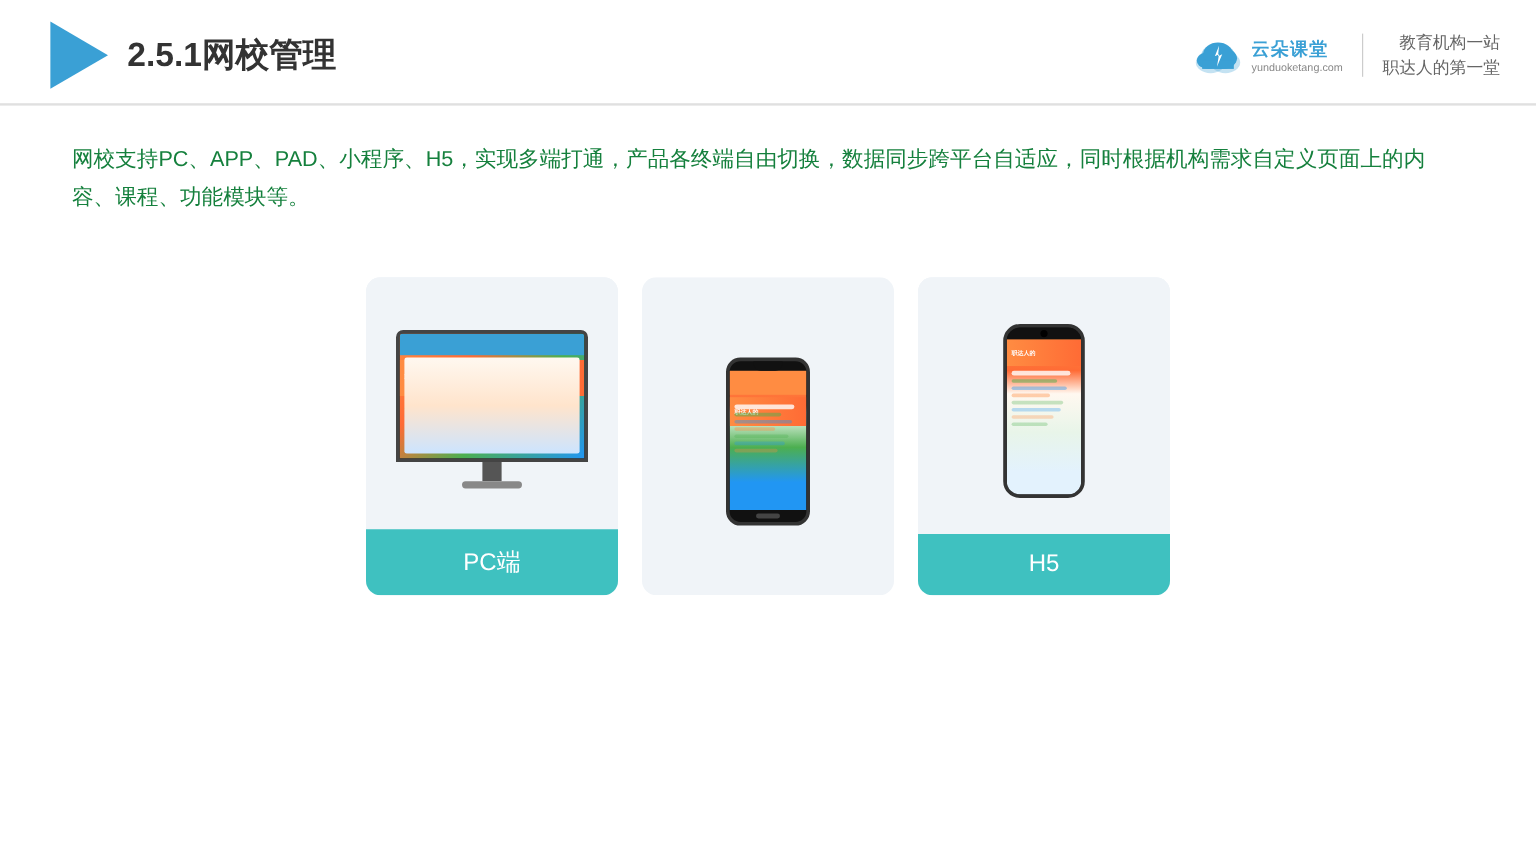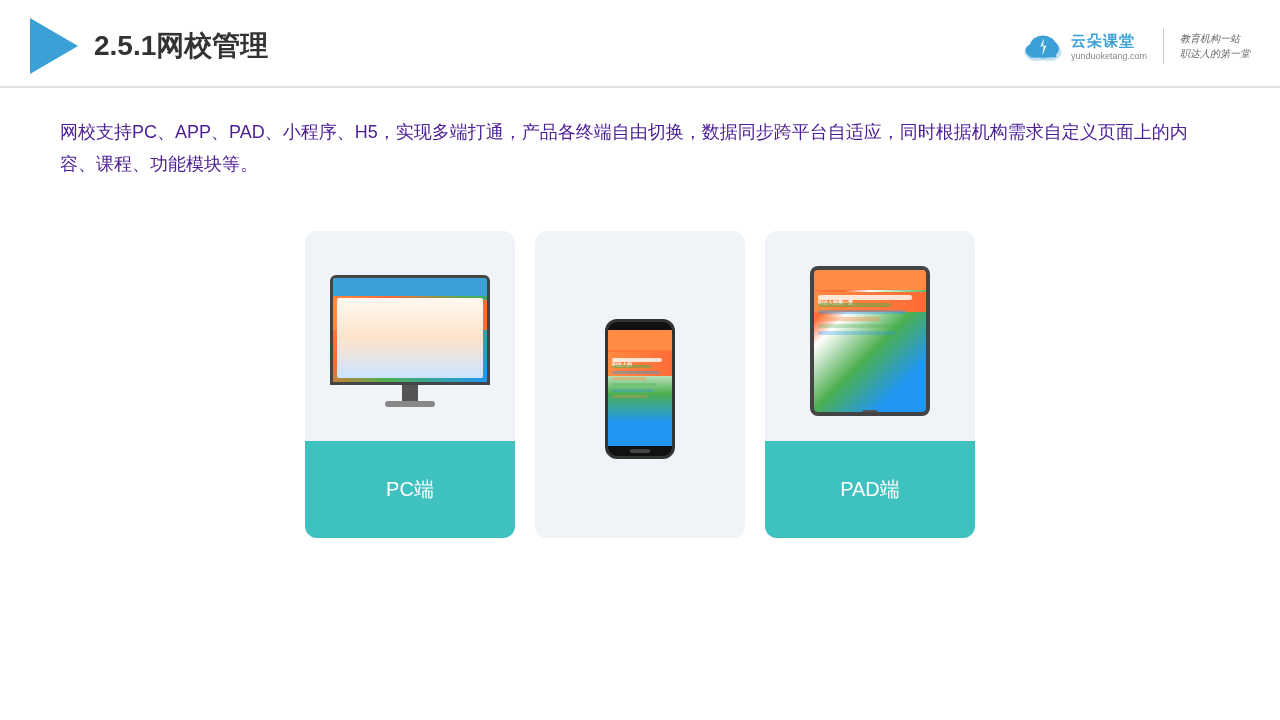--- a/index.html
+++ b/index.html
@@ -16,20 +16,21 @@
       display: flex;
       align-items: center;
       justify-content: space-between;
       padding: 18px 30px 12px 30px;
       border-bottom: 2px solid #e0e0e0;
     }
     .header-left {
       display: flex;
       align-items: center;
       gap: 16px;
+      margin-left: 12px;
     }
     .logo-triangle {
       width: 0;
       height: 0;
       border-top: 28px solid transparent;
       border-bottom: 28px solid transparent;
       border-left: 48px solid #3aa0d5;
     }
     .page-title {
       font-size: 28px;
@@ -65,32 +66,31 @@
       font-size: 9px;
       color: #888;
     }
     .divider-right {
       width: 1px;
       height: 36px;
       background: #ccc;
       margin: 0 8px;
     }
     .slogan {
-      font-size: 10px;
+      font-size: 14px;
       color: #666;
       line-height: 1.5;
-      text-align: left;
-      font-style: italic;
+      text-align: right;
     }
 
     
     .description {
       padding: 28px 60px 10px 60px;
       font-size: 18px;
-      color: #4c1d95;
+      color: #15803d;
       line-height: 1.8;
     }
 
     
     .cards-container {
       display: flex;
       justify-content: center;
       gap: 20px;
       padding: 30px 40px;
       margin-top: 10px;
@@ -113,21 +113,21 @@
       padding: 20px 10px 10px 10px;
       min-height: 210px;
       background: #f0f4f8;
     }
 
     .card-label {
       background: #3fc1c0;
       color: white;
       text-align: center;
       font-size: 20px;
-      padding: 35px 0;
+      padding: 14px 0;
       border-radius: 0 0 8px 8px;
       font-weight: 500;
     }
 
     
     .device-pc {
       display: flex;
       flex-direction: column;
       align-items: center;
       width: 170px;
@@ -404,37 +404,41 @@
             <div class="scl-line" style="width:80%;height:3px;background:rgba(76,175,80,0.3)"></div>
             <div class="scl-line" style="width:75%;height:3px;background:rgba(33,150,243,0.3)"></div>
             <div class="scl-line" style="width:65%;height:3px;background:rgba(255,140,66,0.3)"></div>
           </div>
         </div>
         <div class="phone-home"></div>
       </div>
     </div>
   </div>
 
+
+
   <div class="card">
     <div class="card-image-area">
-      <div class="device-tablet">
-        <div class="tablet-screen">
-          <div class="screen-banner" style="height:20px;">
-            <span class="banner-text">职达人的第一堂</span>
+      <div class="device-phone-modern">
+        <div class="phone-modern-top">
+          <div class="phone-punch-hole"></div>
+        </div>
+        <div class="phone-modern-screen">
+          <div class="screen-banner" style="height:22px;top:0;">
+            <span class="banner-text">职达人的</span>
           </div>
-          <div class="screen-content-lines" style="top:25px;">
-            <div class="scl-line" style="width:90%;height:5px;background:rgba(255,255,255,0.8)"></div>
-            <div class="scl-line" style="width:70%;height:4px;background:rgba(76,175,80,0.5)"></div>
-            <div class="scl-line" style="width:85%;height:4px;background:rgba(33,150,243,0.4)"></div>
-            <div class="scl-line" style="width:60%;height:4px;background:rgba(255,140,66,0.4)"></div>
-            <div class="scl-line" style="width:80%;height:4px;background:rgba(76,175,80,0.3)"></div>
-            <div class="scl-line" style="width:75%;height:4px;background:rgba(33,150,243,0.3)"></div>
+          <div class="screen-content-lines" style="top:26px;">
+            <div class="scl-line" style="width:90%;height:4px;background:rgba(255,255,255,0.8)"></div>
+            <div class="scl-line" style="width:70%;height:3px;background:rgba(76,175,80,0.5)"></div>
+            <div class="scl-line" style="width:85%;height:3px;background:rgba(33,150,243,0.4)"></div>
+            <div class="scl-line" style="width:60%;height:3px;background:rgba(255,140,66,0.4)"></div>
+            <div class="scl-line" style="width:80%;height:3px;background:rgba(76,175,80,0.3)"></div>
+            <div class="scl-line" style="width:75%;height:3px;background:rgba(33,150,243,0.3)"></div>
+            <div class="scl-line" style="width:65%;height:3px;background:rgba(255,140,66,0.3)"></div>
+            <div class="scl-line" style="width:55%;height:3px;background:rgba(76,175,80,0.3)"></div>
           </div>
         </div>
-        <div class="tablet-btn"></div>
       </div>
     </div>
-    <div class="card-label">PAD端</div>
+    <div class="card-label">H5</div>
   </div>
 
-
-
 </div>
 
 </body></html>

